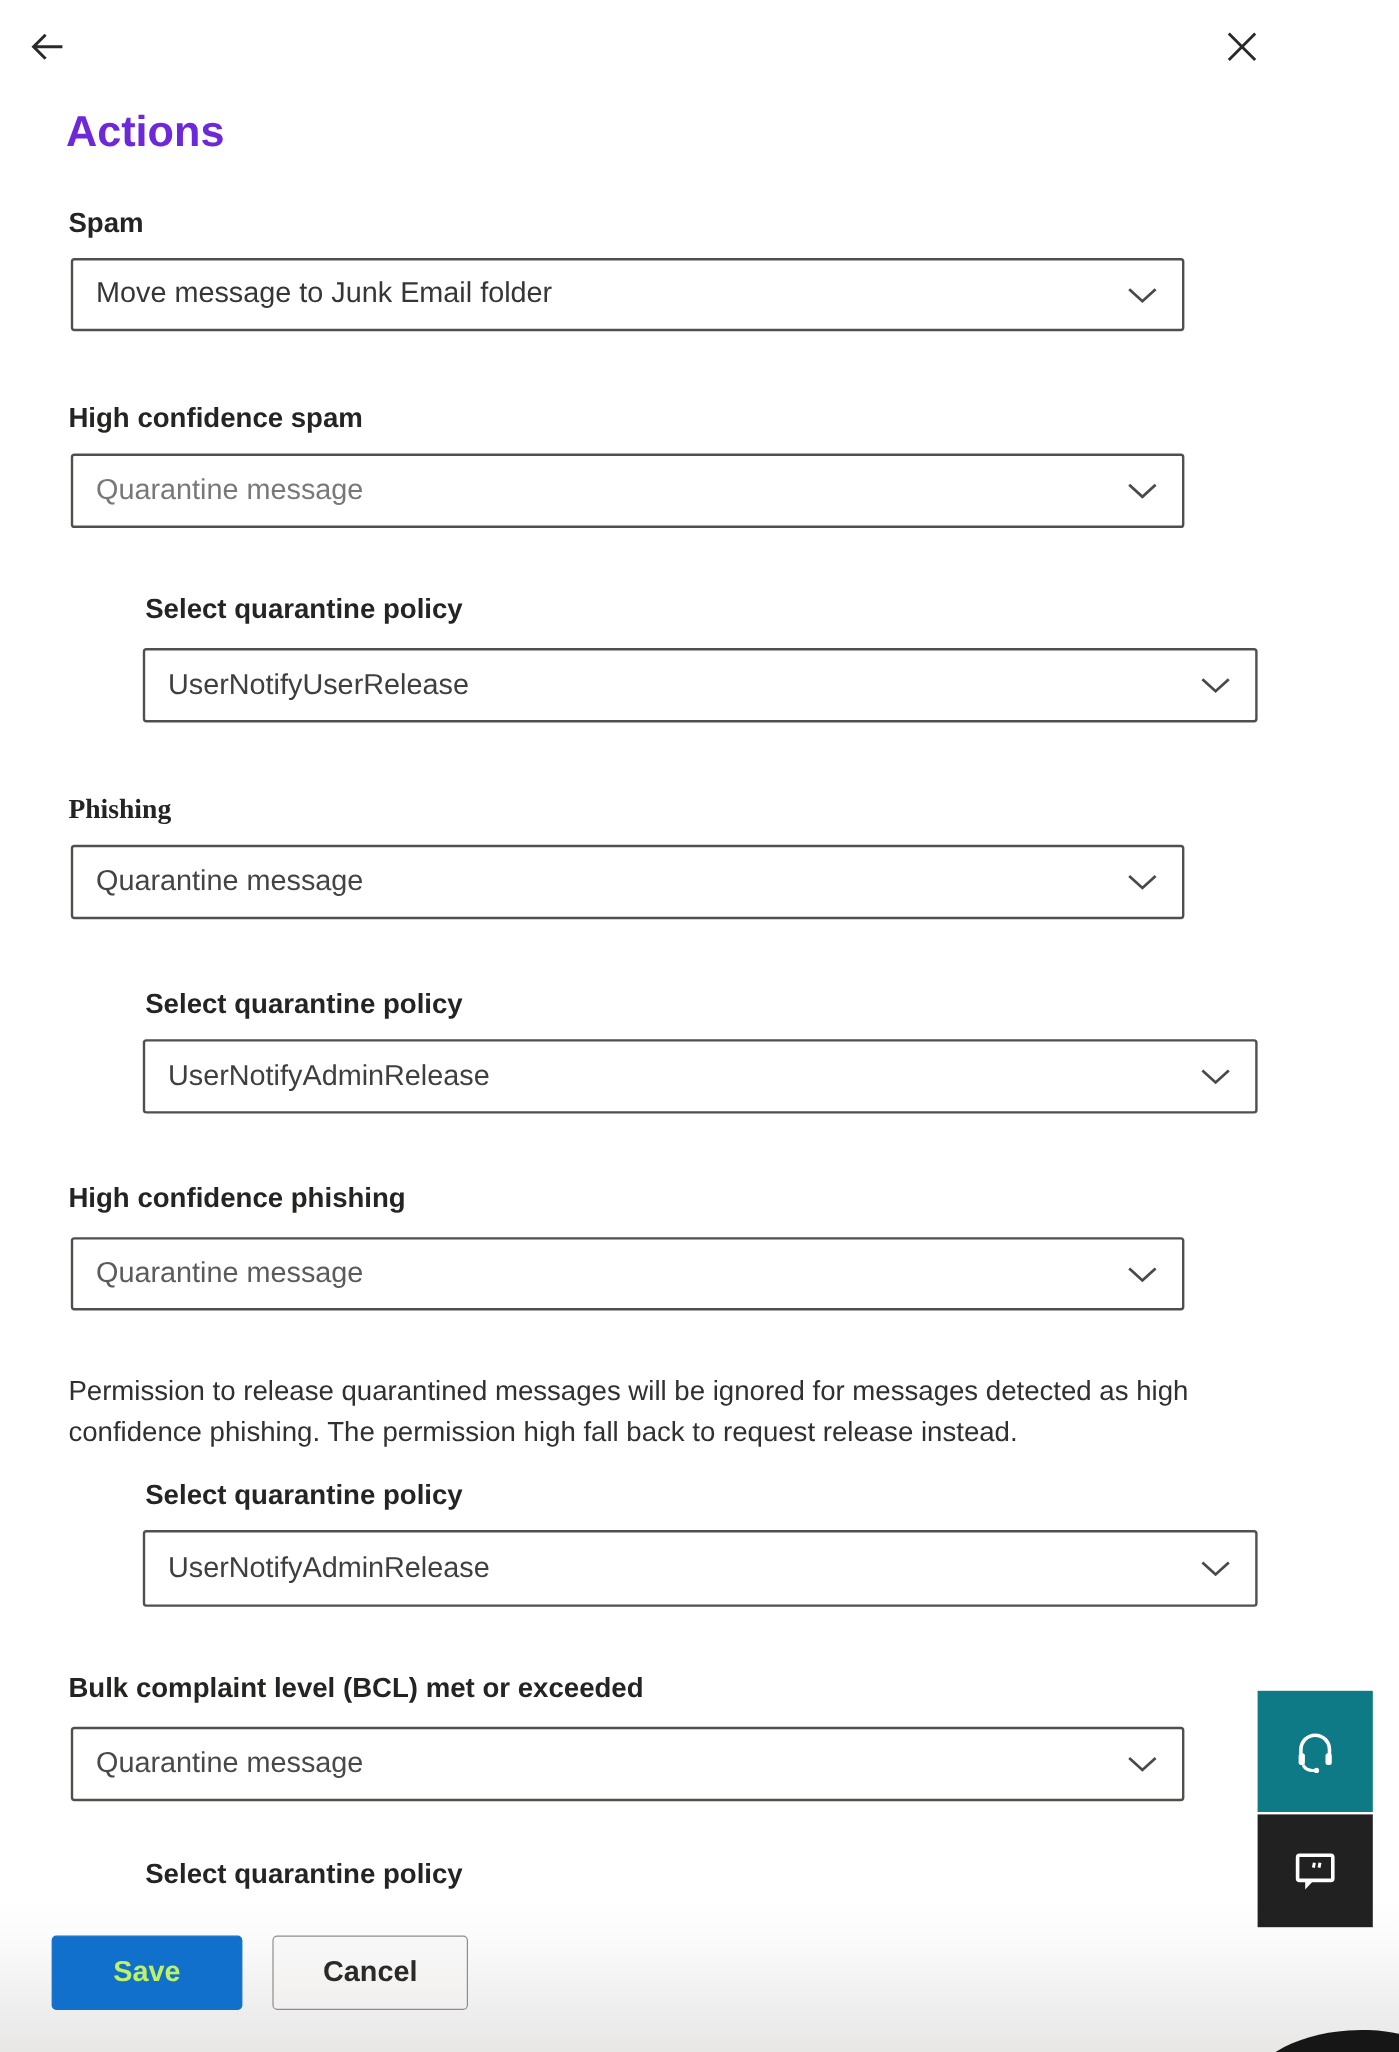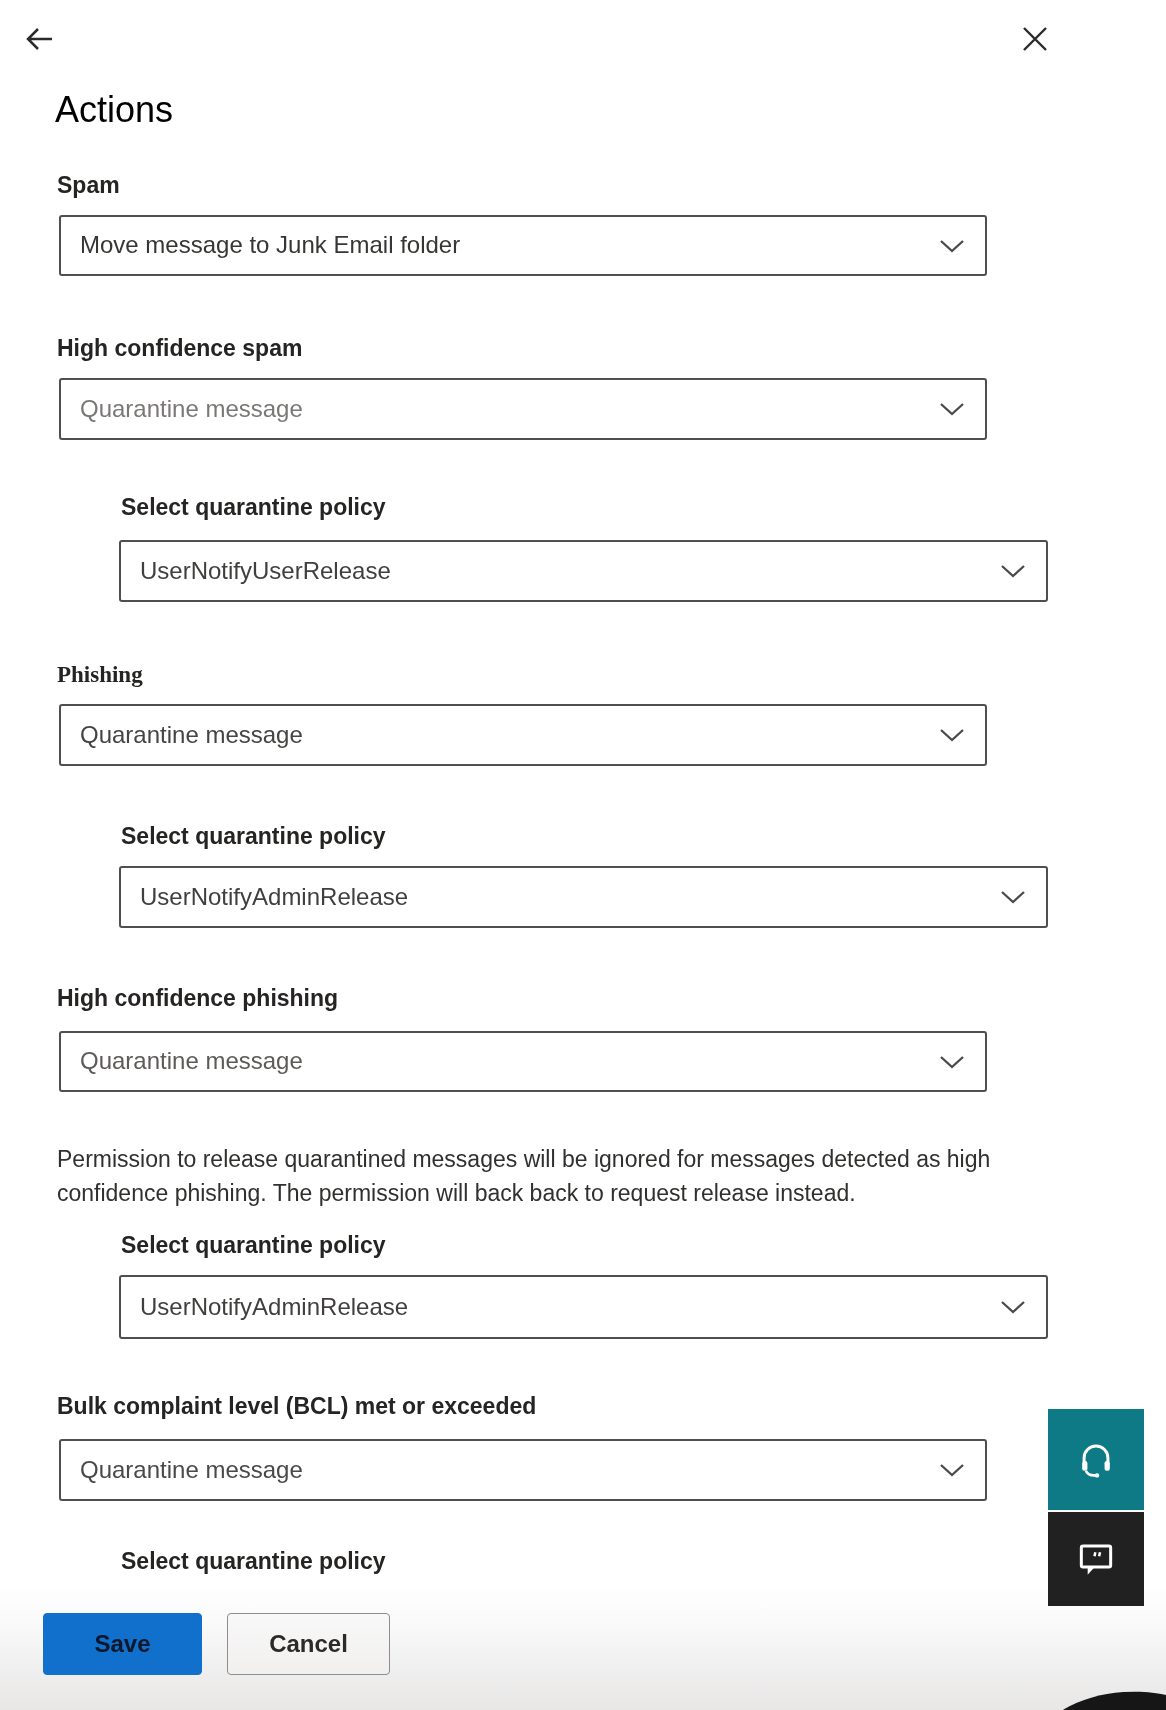--- a/index.html
+++ b/index.html
@@ -1,21 +1,21 @@
 <!DOCTYPE html>
 <html><head>
 <meta charset="utf-8">
 <style>
   html,body{margin:0;padding:0;background:#fff;}
   .screen{
     position:relative;width:1166px;height:1710px;background:#ffffff;overflow:hidden;
     font-family:"Liberation Sans",sans-serif;color:#252423;
   }
   .icon-btn{position:absolute;background:none;border:none;padding:0;cursor:pointer;line-height:0;}
-  .page-title{position:absolute;left:55px;top:92px;font-size:36px;font-weight:400;color:#000000;line-height:1;}
+  .page-title{position:absolute;left:55px;top:92px;font-size:36px;font-weight:700;color:#6d28d9;line-height:1;}
   .field-label{position:absolute;left:57px;font-size:23px;font-weight:600;color:#252423;line-height:28px;white-space:nowrap;}
   .field-label.indent{left:121px;}
   .combo{
     position:absolute;left:59px;width:928px;height:62px;box-sizing:border-box;
     border:2px solid #514f4d;border-radius:3px;background:#fff;
     display:flex;align-items:center;padding:0 56px 0 19px;cursor:pointer;
   }
   .combo.indent{left:119px;width:929px;}
   .combo .value{font-size:24px;line-height:1.2;white-space:nowrap;overflow:hidden;}
   .combo .chev{position:absolute;right:20px;top:50%;margin-top:-7px;line-height:0;}
@@ -25,21 +25,21 @@
   }
   .footer{
     position:absolute;left:0;top:1583px;width:1166px;height:127px;
     background:linear-gradient(180deg,#ffffff 0%,#fafafa 30%,#efeeee 72%,#e8e7e6 100%);
   }
   .btn{
     position:absolute;top:1613px;height:62px;box-sizing:border-box;border-radius:4px;
     font-family:"Liberation Sans",sans-serif;font-size:24px;font-weight:600;cursor:pointer;
     display:flex;align-items:center;justify-content:center;
   }
-  .btn-save{left:43px;width:159px;background:#1070cb;border:1px solid #1070cb;color:#0f172a;}
+  .btn-save{left:43px;width:159px;background:#1070cb;border:1px solid #1070cb;color:#bef264;}
   .btn-cancel{
     left:227px;width:163px;color:#2b2a29;border:1.5px solid #8f8d8b;
     background:linear-gradient(180deg,#f9f8f8 0%,#f1f0ef 100%);
   }
   .float-btn{
     position:absolute;left:1048px;width:96px;border:none;cursor:pointer;padding:0;line-height:0;
     display:flex;align-items:center;justify-content:center;
   }
   .float-support{top:1409px;height:101px;background:#0e7a85;}
   .float-feedback{top:1512px;height:94px;background:#212121;}
@@ -123,21 +123,21 @@
   <div class="field-label" style="top:984px;">High confidence phishing</div>
   <div class="combo" style="top:1031px;height:61px;">
     <span class="value" style="color: rgb(93, 91, 89);">Quarantine message</span>
     <span class="chev">
       <svg width="26" height="14" viewBox="0 0 26 14">
           <polyline points="2,2 13,12 24,2" fill="none" stroke="#4c4a48" stroke-width="2.3"></polyline>
         </svg>
     </span>
   </div>
 
-  <div class="note">Permission to release quarantined messages will be ignored for messages detected as high confidence phishing. The permission will back back to request release instead.</div>
+  <div class="note">Permission to release quarantined messages will be ignored for messages detected as high confidence phishing. The permission high fall back to request release instead.</div>
 
   <div class="field-label indent" style="top:1231px;">Select quarantine policy</div>
   <div class="combo indent" style="top:1275px;height:64px;">
     <span class="value" style="color: rgb(65, 63, 62);">UserNotifyAdminRelease</span>
     <span class="chev">
       <svg width="26" height="14" viewBox="0 0 26 14">
           <polyline points="2,2 13,12 24,2" fill="none" stroke="#4c4a48" stroke-width="2.3"></polyline>
         </svg>
     </span>
   </div>

